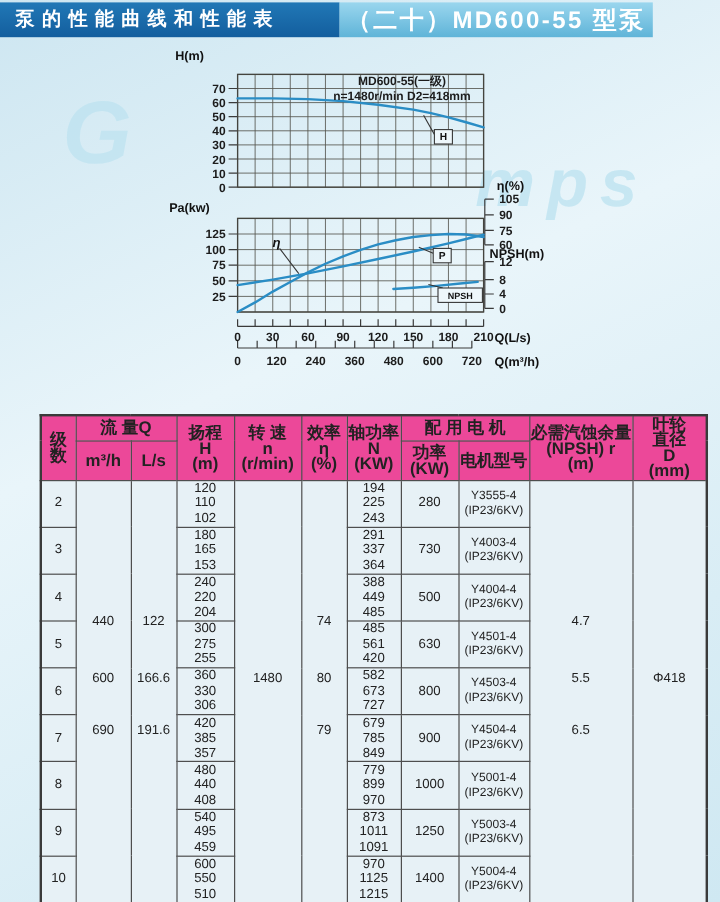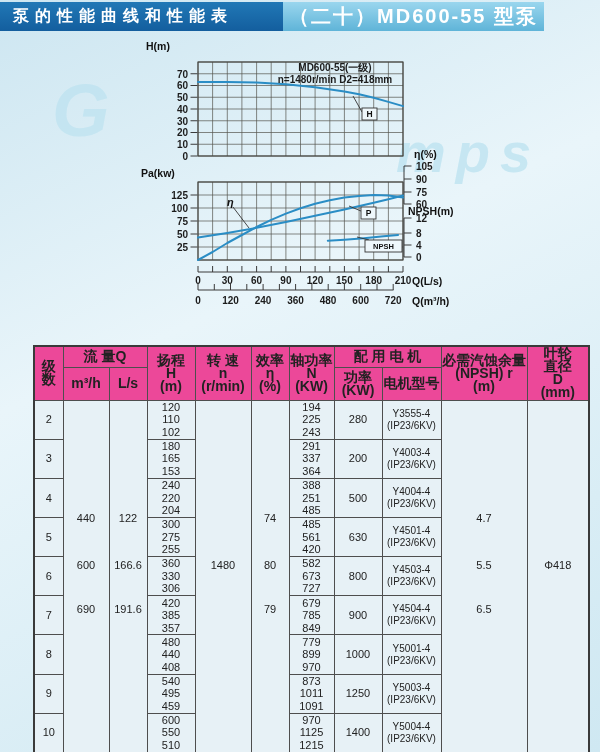--- a/index.html
+++ b/index.html
@@ -249,36 +249,36 @@
         <td class="val">
             <span>180</span>
             <span>165</span>
             <span>153</span>
           </td>
         <td class="val">
             <span>291</span>
             <span>337</span>
             <span>364</span>
           </td>
-        <td class="val">200</td>
+        <td class="val">730</td>
         <td class="model">
             <span>Y4003-4</span>
             <span>(IP23/6KV)</span>
           </td>
       </tr>
       <tr class="brow">
         <td class="val">4</td>
         <td class="val">
             <span>240</span>
             <span>220</span>
             <span>204</span>
           </td>
         <td class="val">
             <span>388</span>
-            <span>251</span>
+            <span>449</span>
             <span>485</span>
           </td>
         <td class="val">500</td>
         <td class="model">
             <span>Y4004-4</span>
             <span>(IP23/6KV)</span>
           </td>
       </tr>
       <tr class="brow">
         <td class="val">5</td>

